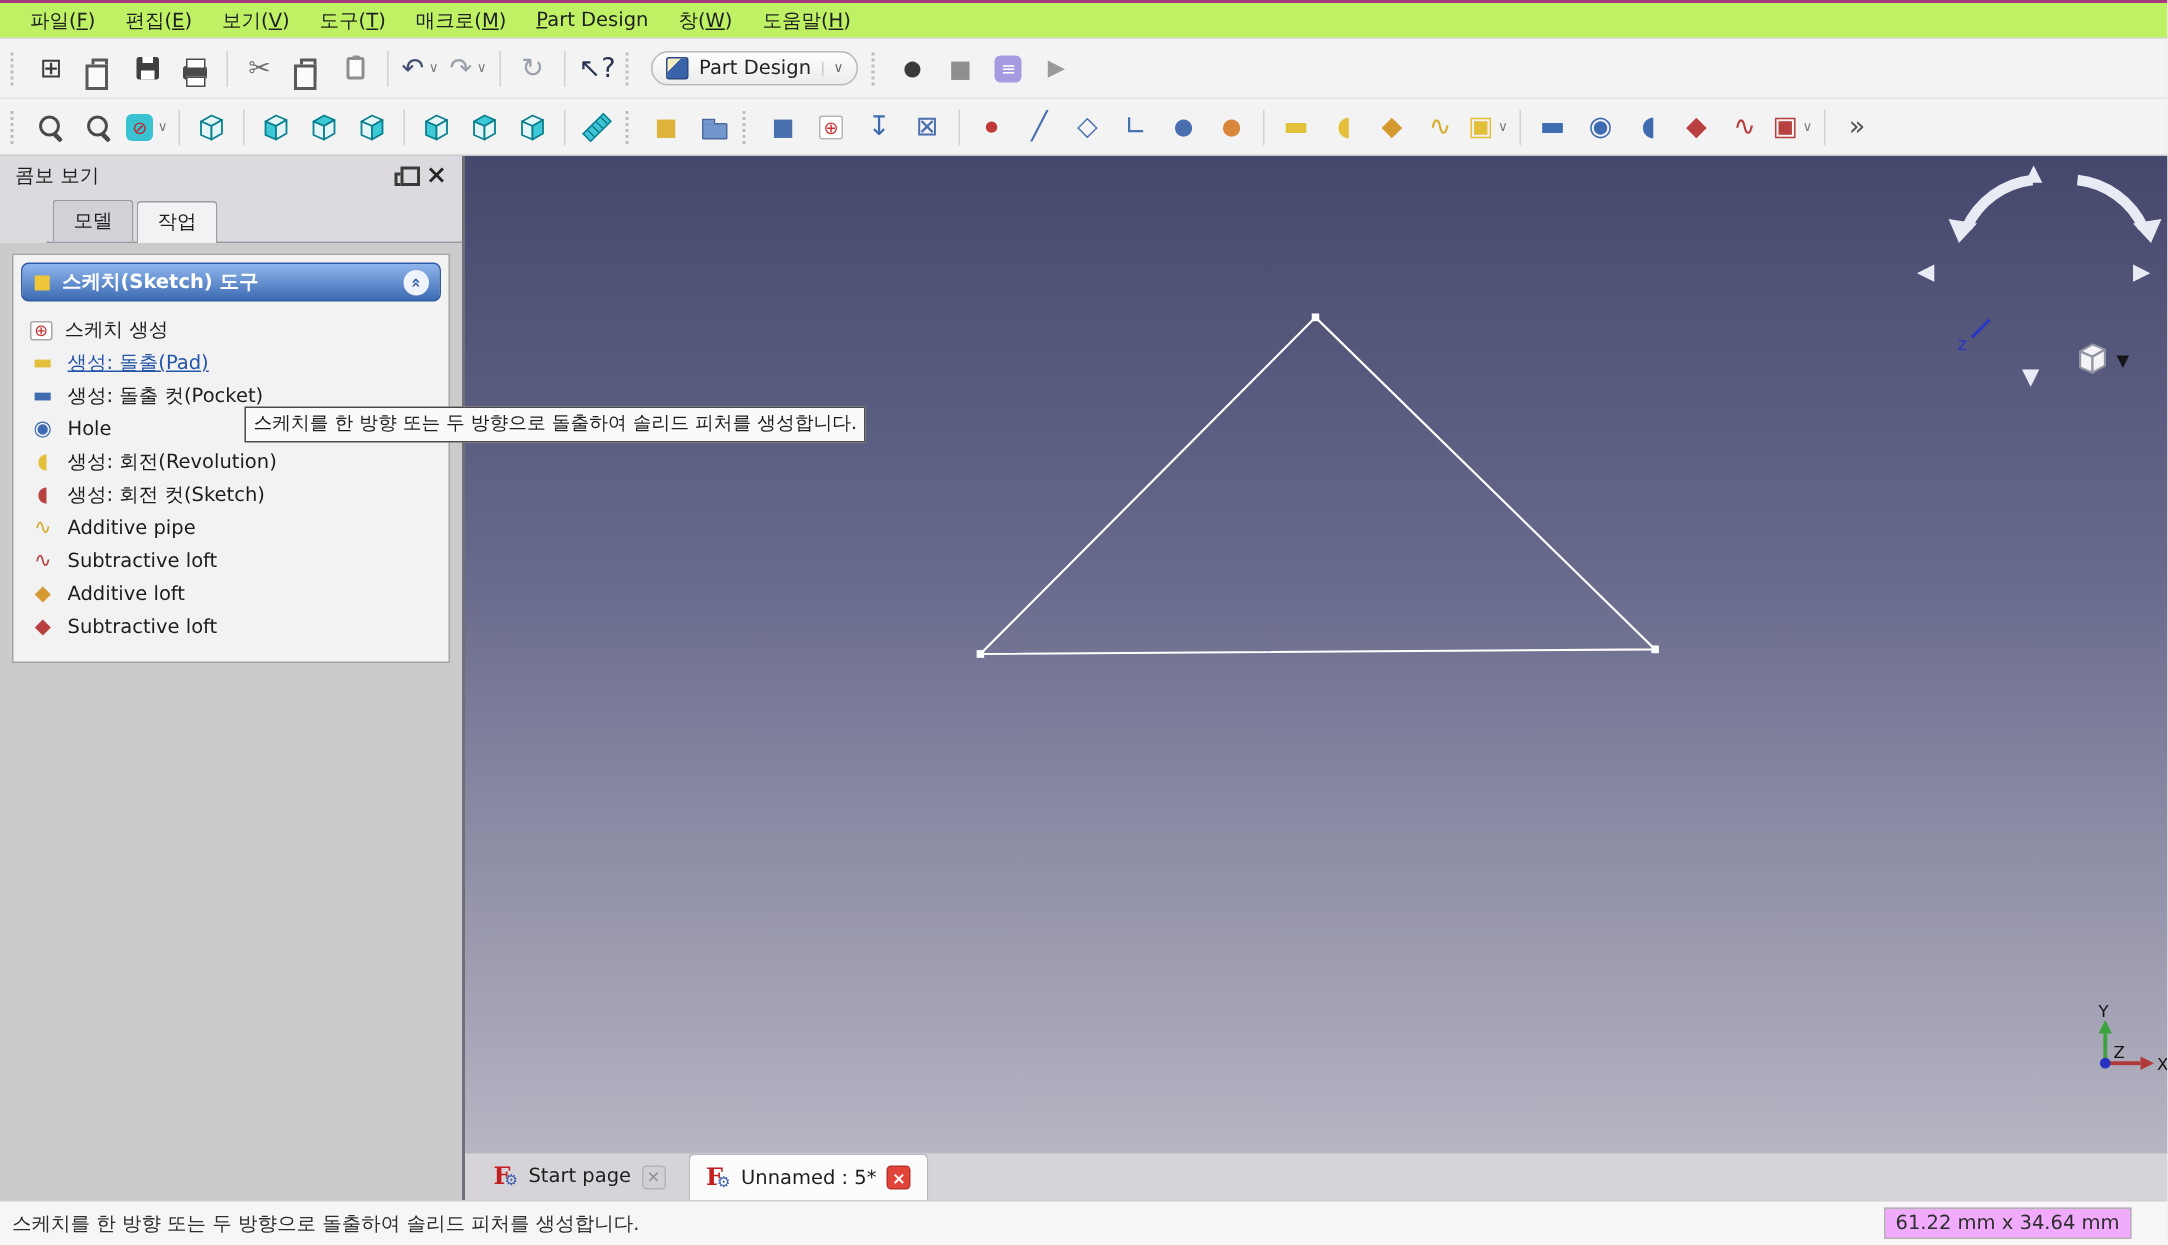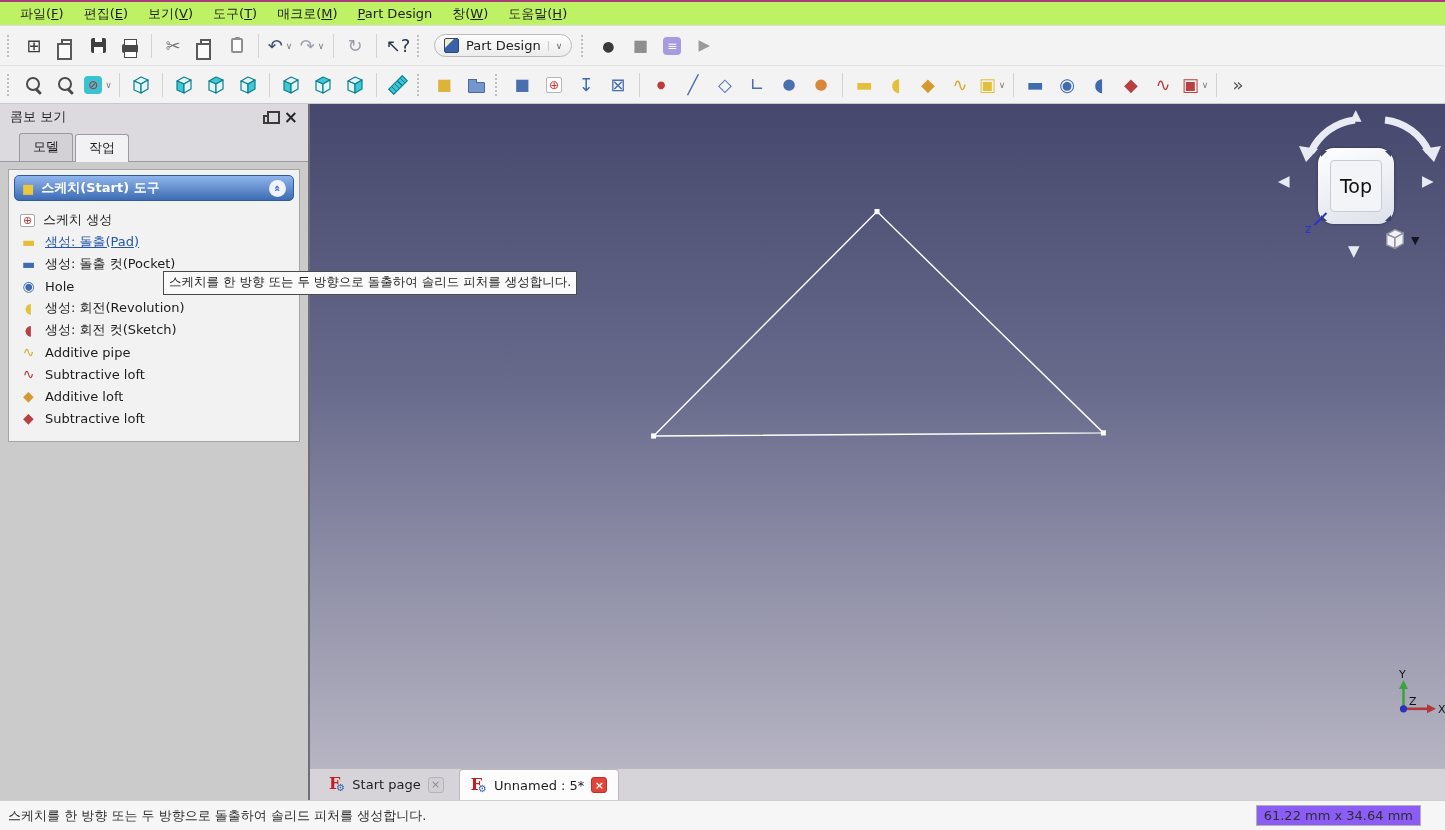--- a/index.html
+++ b/index.html
@@ -56,21 +56,21 @@
   .i-folder { width: 17px; height: 11px; background: #7396cc; border: 1px solid #4a6a9e; border-radius: 1px; margin-top: 5px; }
   .i-folder::before { content:""; position: absolute; left: -1px; top: -4px; width: 7px; height: 3px; background: #7396cc; border: 1px solid #4a6a9e; border-bottom: none; border-radius: 1px 1px 0 0; }
   
   .main { flex: 1; display: flex; min-height: 0; }
   .combo { width: 310px; background: #dcdadf; border-right: 2px solid #6f6f78; display: flex; flex-direction: column; }
   .combo-header { height: 26px; display: flex; align-items: center; justify-content: space-between; padding: 0 10px; font-size: 13px; color: #1d1d1d; }
   .dock-btns { display: flex; align-items: center; gap: 12px; }
   .i-float { width: 9px; height: 9px; border: 2px solid #3a3a3a; position: relative; display: inline-block; margin-top: 4px; }
   .i-float::before { content:""; position: absolute; left: 2px; top: -6px; width: 9px; height: 9px; border: 2px solid #3a3a3a; background: #dcdadf; }
   .dock-close { font-size: 17px; font-weight: bold; color: #262626; line-height: 1; }
-  .combo-tabs { display: flex; gap: 2px; padding: 3px 19px 0; border-bottom: 1px solid #9b9ba1; }
+  .combo-tabs { display: flex; gap: 2px; padding: 3px 4px 0; border-bottom: 1px solid #9b9ba1; margin-left: 31px; }
   .ctab { font-size: 13px; color: #1d1d1d; padding: 4px 13px 5px; border: 1px solid #9b9ba1; border-bottom: none; border-radius: 3px 3px 0 0; background: #d3d1d6; }
   .ctab.active { background: #f2f1f3; position: relative; top: 1px; }
   .combo-content { flex: 1; background: #cbcbcb; padding: 7px 8px; min-height: 0; }
   .task-box { background: #f2f2f2; border: 1px solid #a5a5a5; padding: 5px 5px 12px; }
   .task-header { height: 26px; border-radius: 5px; border: 1px solid #2f5da5; background: linear-gradient(var(--hdr-top,#8fb5ec),var(--hdr-bot,#3d6cb3)); display: flex; align-items: center; gap: 7px; padding: 0 7px; color: #fff; font-weight: bold; font-size: 13px; }
   .task-header-icon { color: #eec63a; font-size: 13px; }
   .collapse-btn { margin-left: auto; width: 17px; height: 17px; border-radius: 50%; background: #eef3fd; color: #2f5da5; display: flex; align-items: center; justify-content: center; font-size: 11px; font-weight: bold; }
   .collapse-glyph { transform: rotate(90deg); display: inline-block; }
   #task-list { padding: 8px 2px 0 6px; }
   .titem { display: flex; align-items: center; gap: 8px; height: 22px; font-size: 13px; color: #1c1c1c; white-space: nowrap; }
@@ -101,21 +101,21 @@
   .mtab { display: flex; align-items: center; gap: 7px; height: 31px; padding: 0 11px; font-size: 13px; color: #1e1e1e; white-space: nowrap; }
   .mtab.active { background: #fcfcfc; border: 1px solid #b9b9bf; border-bottom: none; border-radius: 4px 4px 0 0; }
   .fc-logo { display: inline-flex; align-items: flex-start; }
   .fc-f { color: #c41f1f; font-weight: bold; font-size: 16px; font-family: "DejaVu Serif", serif; line-height: 1; }
   .fc-gear { color: #3a5fae; font-size: 10px; margin-left: -4px; margin-top: 7px; line-height: 1; }
   .tclose { width: 16px; height: 16px; border-radius: 3px; display: flex; align-items: center; justify-content: center; font-size: 11px; line-height: 1; }
   .tclose.gray { background: #d2d0d5; border: 1px solid #b5b3ba; color: #8b8b90; }
   .tclose.red { background: #e2443a; border: 1px solid #b5352c; color: #fff; font-weight: bold; }
   
   .statusbar { height: 30px; background: #f6f6f6; border-top: 1px solid #cfcfcf; display: flex; align-items: center; justify-content: space-between; padding: 0 8px; font-size: 13px; color: #2e2e2e; }
-  .dims { border: 1px solid #b2b2b2; background: #8b5cf6; padding: 2px 7px; margin-right: 16px; white-space: nowrap; }
+  .dims { border: 1px solid #b2b2b2; background: #f0abfc; padding: 2px 7px; margin-right: 16px; white-space: nowrap; }
   
   .tooltip { position: absolute; left: 163px; top: 271px; background: #fafafa; border: 1px solid #4a4a4a; padding: 2px 5px 3px; font-size: 12.5px; color: #1e1e1e; white-space: nowrap; z-index: 50; }
 </style>
 </head>
 <body>
 
 <div class="window">
 
 
   <nav class="menubar" id="menubar">
@@ -351,21 +351,21 @@
         </span>
       </div>
       <div class="combo-tabs" id="combo-tabs">
           <div class="ctab">모델</div>
           <div class="ctab active">작업</div>
         </div>
       <div class="combo-content">
         <div class="task-box">
           <div class="task-header">
             <span class="task-header-icon">■</span>
-            <span>스케치(Start) 도구</span>
+            <span>스케치(Sketch) 도구</span>
             <span class="collapse-btn">
                 <span class="collapse-glyph">«</span>
               </span>
           </div>
           <div id="task-list">
               <div class="titem">
                 <span class="ticon boxed" style="color: rgb(195, 54, 54);">⊕</span>
                 <span>스케치 생성</span>
               </div>
               <div class="titem">
@@ -422,27 +422,20 @@
           <path d="M60,10 A55,55 0 0 0 16,42" stroke="#e9ebf4" stroke-width="7" fill="none"></path>
           <polygon points="4,36 23,39 11,52" fill="#e9ebf4"></polygon>
           <path d="M90,10 A55,55 0 0 1 134,42" stroke="#e9ebf4" stroke-width="7" fill="none"></path>
           <polygon points="146,36 127,39 139,52" fill="#e9ebf4"></polygon>
         </svg>
         <span class="navtri" style="left:1040px;top:4px;">▲</span>
         <span class="navtri" style="left:968px;top:70px;">◀</span>
         <span class="navtri" style="left:1112px;top:70px;">▶</span>
         <span class="navtri" style="left:1038px;top:140px;">▼</span>
 
-        <div class="navcube">
-          <span class="nc-corner nc-tl"></span>
-          <span class="nc-corner nc-tr"></span>
-          <span class="nc-corner nc-bl"></span>
-          <span class="nc-corner nc-br"></span>
-          <div class="navcube-inner">Top</div>
-        </div>
         <div class="z-line"></div>
         <span class="z-label">z</span>
         <span id="minicube"><svg width="26" height="26" viewBox="0 0 22 22">
               <polygon points="4,7 11,3 18,6 11,10" fill="#f3f3f6" stroke="#9093a0" stroke-width="1.2" stroke-linejoin="round"></polygon>
               <polygon points="4,7 11,10 11,19 4,16" fill="#f3f3f6" stroke="#9093a0" stroke-width="1.2" stroke-linejoin="round"></polygon>
               <polygon points="11,10 18,6 18,15 11,19" fill="#f3f3f6" stroke="#9093a0" stroke-width="1.2" stroke-linejoin="round"></polygon>
             </svg></span>
         <span class="mini-dd">▼</span>
 
         <svg class="axis-svg" width="62" height="64">

